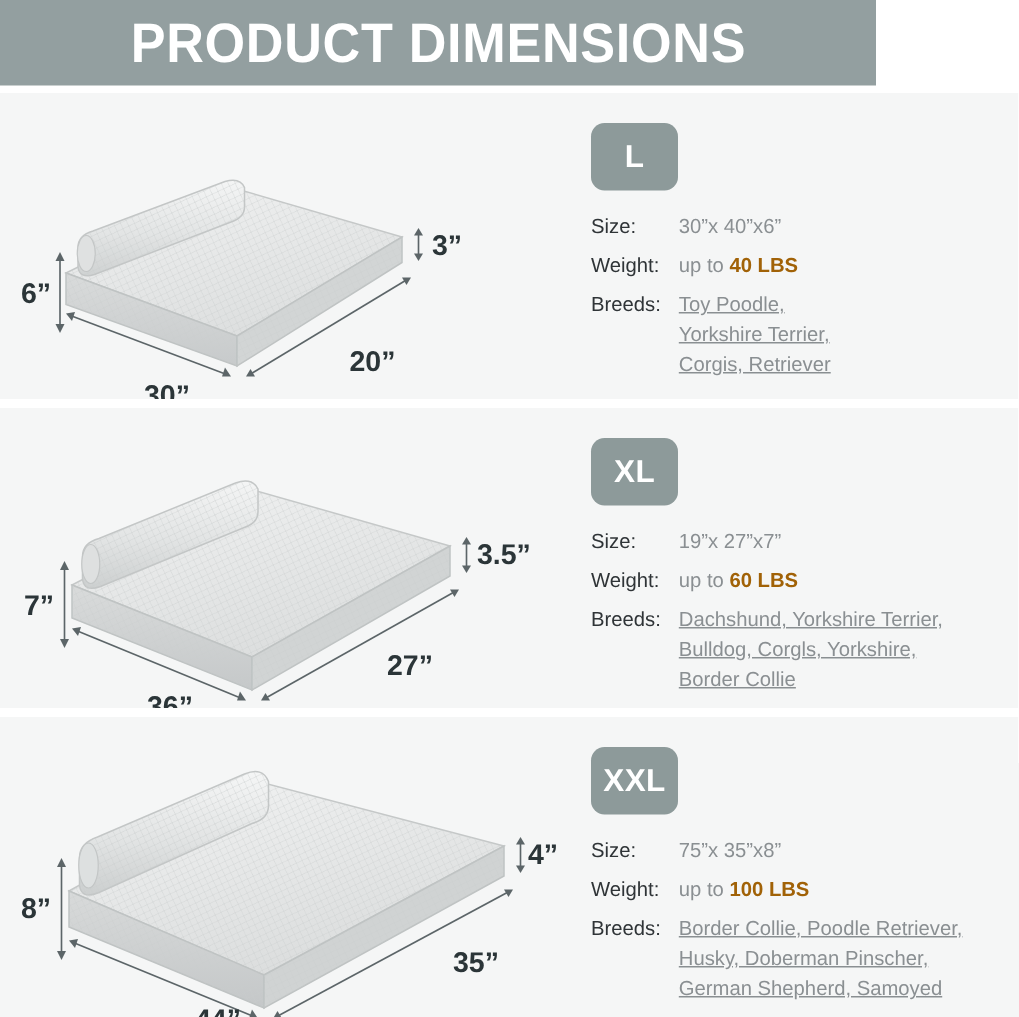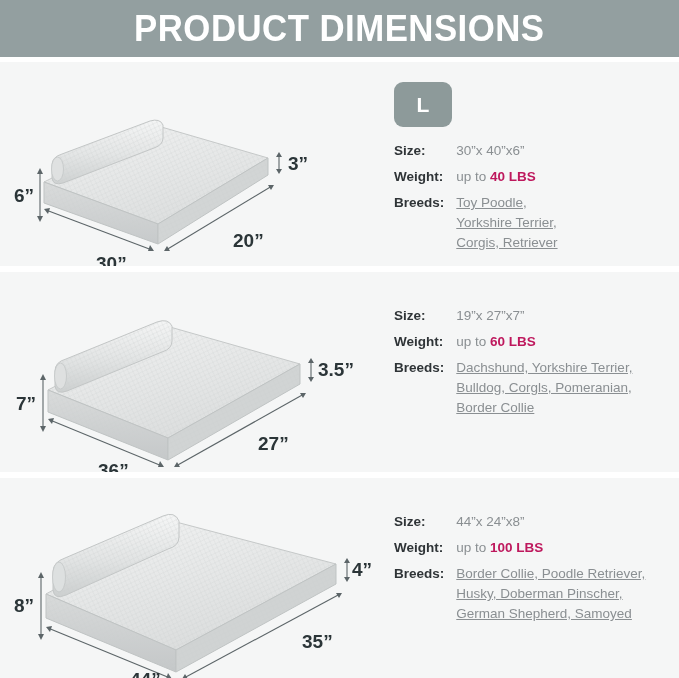--- a/index.html
+++ b/index.html
@@ -7,21 +7,21 @@
     width:679px;height:678px;
     background:#ffffff;
     font-family:"Liberation Sans","DejaVu Sans",sans-serif;
     overflow:hidden;
     position:relative;
   }
   .page{width:679px;height:678px;position:relative;background:#ffffff;}
 
   
   .header{
-    position:absolute;left:0;top:0;width:679px;height:57px;
+    position:absolute;left:0;top:0;width:584px;height:57px;
     background:#939fa0;
     display:flex;align-items:center;justify-content:center;
   }
   .header-title{
     color:#ffffff;
     font-size:37px;
     font-weight:bold;
     letter-spacing:0.5px;
     line-height:1;
     transform:scaleX(0.94);
@@ -67,29 +67,29 @@
 
   .spec-table{margin-top:14px;margin-left:6px;border-collapse:collapse;}
   .spec-table td{
     vertical-align:top;
     padding:0 0 6px 0;
     font-size:13.5px;
     line-height:20px;
   }
   .spec-key{
     color:#2f3437;
-    font-weight:bold;
+    font-weight:normal;
     padding-right:12px !important;
     white-space:nowrap;
   }
   .spec-val{
     color:#8a8f92;
     font-weight:normal;
   }
-  .spec-val b{color:#be185d;font-weight:bold;}
+  .spec-val b{color:#a16207;font-weight:bold;}
   .breed-line{display:block;white-space:nowrap;text-decoration:underline;}
 
   
   .dimtext{
     font-family:"Liberation Sans","DejaVu Sans",sans-serif;
     font-size:19px;font-weight:bold;fill:#2b3538;
   }
 </style>
 </head>
 <body>
@@ -236,35 +236,38 @@
           <text class="dimtext" x="258" y="178">27”</text>
 
           <line x1="311" y1="88" x2="311" y2="108" stroke="#5c6568" stroke-width="1.1"></line>
           <polygon points="311,86 308,91 314,91" fill="#5c6568"></polygon>
           <polygon points="311,110 308,105 314,105" fill="#5c6568"></polygon>
           <text class="dimtext" x="318" y="104">3.5”</text>
         </svg>
       </div>
 
       <div class="spec" id="spec-1">
+        <div class="badge">
+          <span class="badge-label">XL</span>
+        </div>
         <table class="spec-table">
           <tbody>
               <tr>
             <td class="spec-key">Size:</td>
             <td class="spec-val">19”x 27”x7”</td>
           </tr>
           <tr>
             <td class="spec-key">Weight:</td>
             <td class="spec-val"><span>up to </span><b>60 LBS</b></td>
           </tr>
           <tr>
             <td class="spec-key">Breeds:</td>
             <td class="spec-val">
               <span class="breed-line">Dachshund, Yorkshire Terrier,</span>
-              <span class="breed-line">Bulldog, Corgls, Pomeranian,</span>
+              <span class="breed-line">Bulldog, Corgls, Yorkshire,</span>
               <span class="breed-line">Border Collie</span>
             </td>
           </tr>
         </tbody>
           </table>
       </div>
 
     </div>
   </div>
 
@@ -316,25 +319,28 @@
           <text class="dimtext" x="302" y="170">35”</text>
 
           <line x1="347" y1="82" x2="347" y2="102" stroke="#5c6568" stroke-width="1.1"></line>
           <polygon points="347,80 344,85 350,85" fill="#5c6568"></polygon>
           <polygon points="347,104 344,99 350,99" fill="#5c6568"></polygon>
           <text class="dimtext" x="352" y="98">4”</text>
         </svg>
       </div>
 
       <div class="spec" id="spec-2">
+        <div class="badge">
+          <span class="badge-label">XXL</span>
+        </div>
         <table class="spec-table">
           <tbody>
               <tr>
             <td class="spec-key">Size:</td>
-            <td class="spec-val">44”x 24”x8”</td>
+            <td class="spec-val">75”x 35”x8”</td>
           </tr>
           <tr>
             <td class="spec-key">Weight:</td>
             <td class="spec-val"><span>up to </span><b>100 LBS</b></td>
           </tr>
           <tr>
             <td class="spec-key">Breeds:</td>
             <td class="spec-val">
               <span class="breed-line">Border Collie, Poodle Retriever,</span>
               <span class="breed-line">Husky, Doberman Pinscher,</span>

